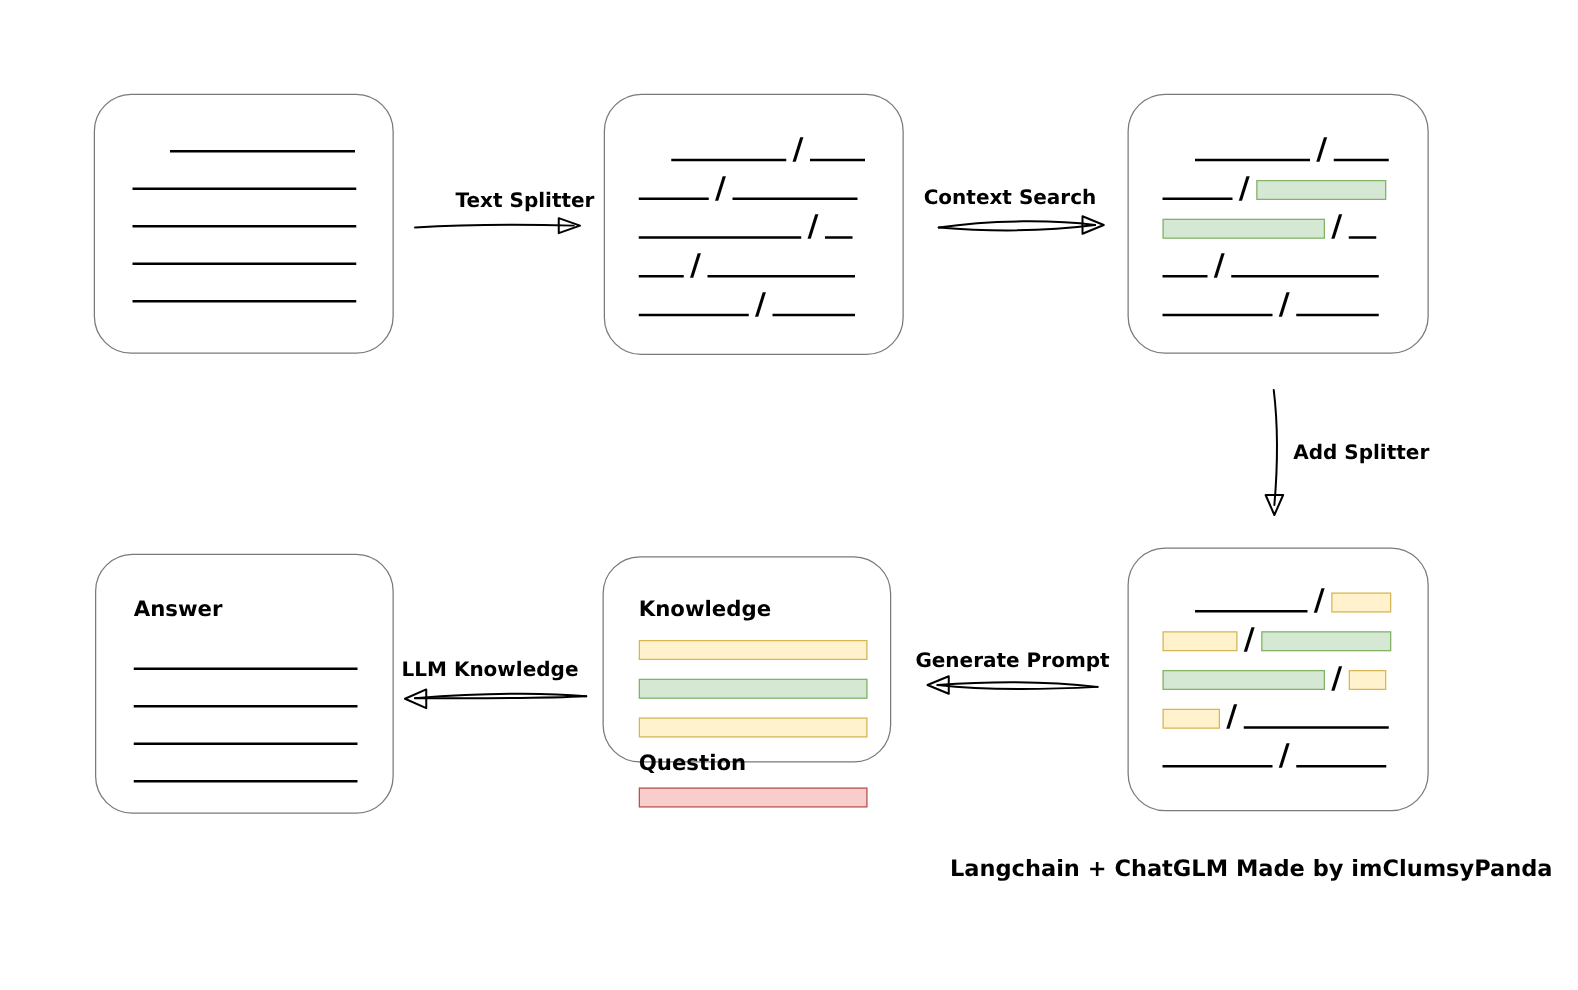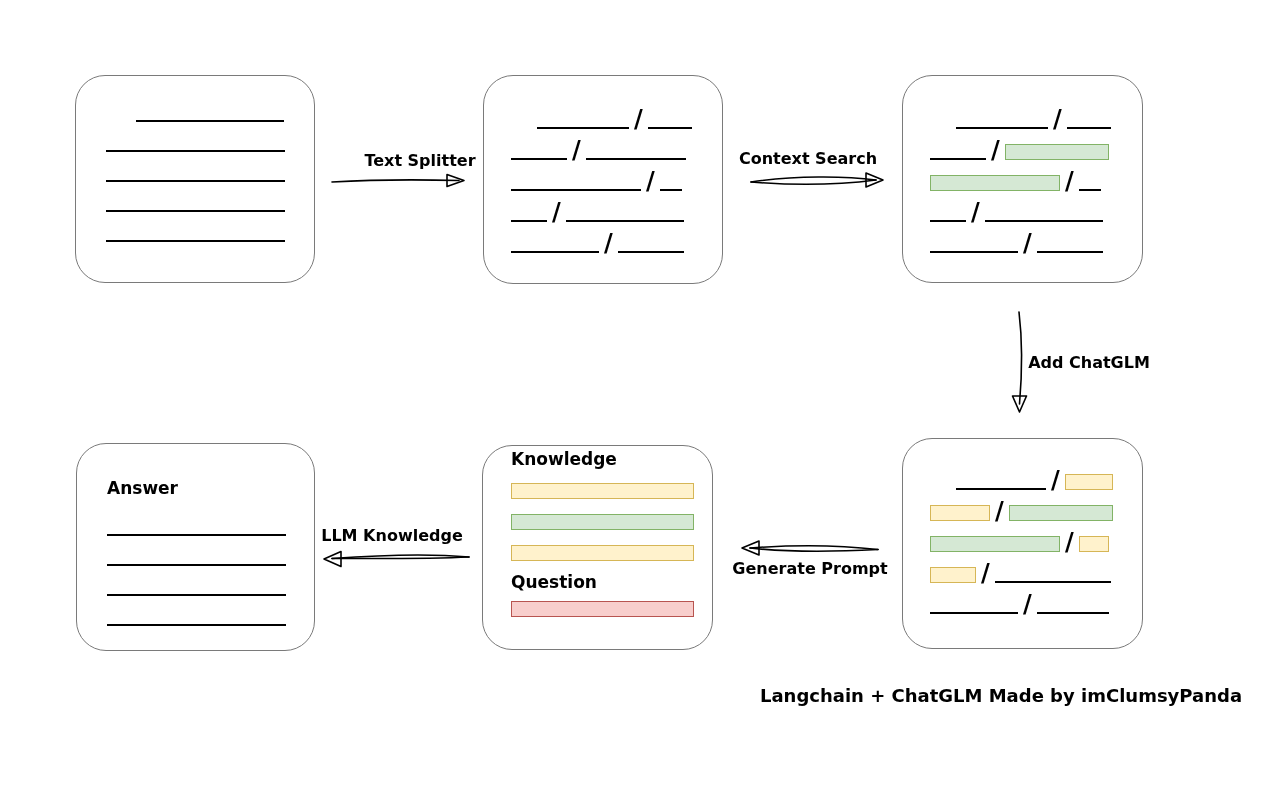--- a/index.html
+++ b/index.html
@@ -117,22 +117,22 @@
     </g>
     <g>
       <path d="M469,557 C430,553.5 380,555 332,558.5"></path>
       <path d="M469,557 C430,559 385,558.5 332,558.5"></path>
       <path d="M341,551.5 L324,559 L341,566.5 Z"></path>
     </g>
   </svg>
 
   <div class="arrow-label" style="left:420px; top:160px;">Text Splitter</div>
   <div class="arrow-label" style="left:808px; top:158px;">Context Search</div>
-  <div class="arrow-label" style="left:1089px; top:362px;">Add ChatGLM</div>
-  <div class="arrow-label" style="left:810px; top:528px;margin-top:40px;">Generate Prompt</div>
+  <div class="arrow-label" style="left:1089px; top:362px;">Add Splitter</div>
+  <div class="arrow-label" style="left:810px; top:528px;">Generate Prompt</div>
   <div class="arrow-label" style="left:392px; top:535px;">LLM Knowledge</div>
 
   <div class="node" style="left:75px; top:75px; width:240px; height:208px; padding:16px 30px 0;">
     <div class="doc-rows">
         <div class="chunk-row">
           <span class="seg seg-gap" style="width: 30px;"></span>
           <span class="seg seg-line" style="width: 148px;"></span>
         </div>
         <div class="chunk-row">
           <span class="seg seg-line" style="width: 179px;"></span>
@@ -235,21 +235,21 @@
           <span class="seg seg-line" style="width: 116px;"></span>
         </div>
         <div class="chunk-row">
           <span class="seg seg-line" style="width: 88px;"></span>
           <span class="seg seg-slash">/</span>
           <span class="seg seg-line" style="width: 72px;"></span>
         </div>
       </div>
   </div>
 
-  <div class="node" style="left:482px; top:445px; width:231px; height:205px; padding:1px 20px 0 28px;">
+  <div class="node" style="left:482px; top:445px; width:231px; height:165px; padding:30px 20px 0 28px;">
     <div class="node-title">Knowledge</div>
     <div class="bars k-bars">
         <div class="chunk-row">
           <span class="seg seg-y" style="width: 181px;"></span>
         </div>
         <div class="chunk-row">
           <span class="seg seg-g" style="width: 181px;"></span>
         </div>
         <div class="chunk-row">
           <span class="seg seg-y" style="width: 181px;"></span>

